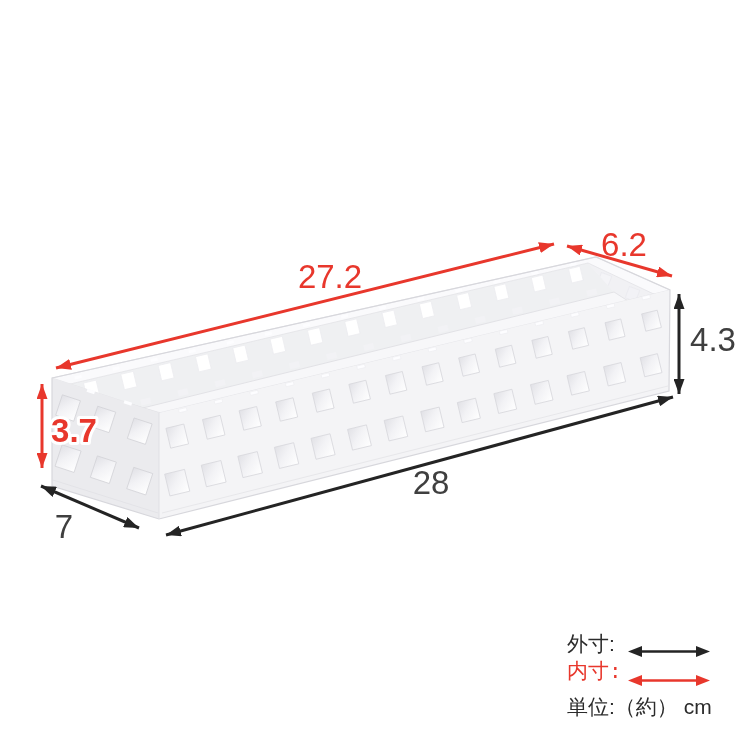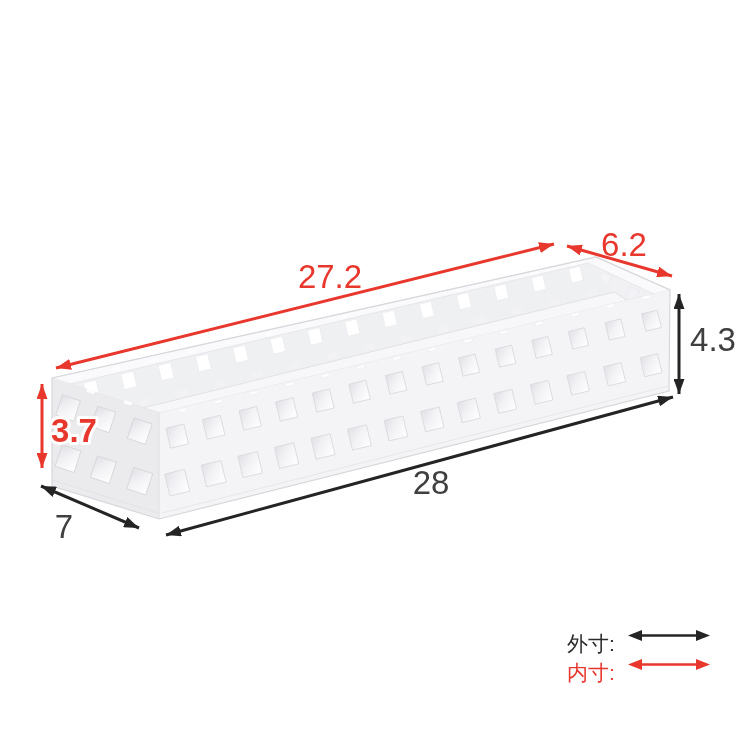--- a/index.html
+++ b/index.html
@@ -22,24 +22,24 @@
 
   
   .dim-num{font-family:"Liberation Sans","DejaVu Sans",sans-serif;
            font-size:33px;fill:var(--c-number);text-anchor:middle;}
   .dim-num.inner{fill:var(--c-inner);}
   .halo{paint-order:stroke;stroke:#ffffff;stroke-width:6px;
         stroke-linejoin:round;font-weight:700;}
 
   
   .legend{position:absolute;left:567px;top:629px;}
-  .lrow{display:flex;align-items:flex-start;height:29px;}
+  .lrow{display:flex;align-items:flex-end;height:29px;}
   .llabel{font-size:21px;line-height:29px;width:60px;color:var(--c-text);
           white-space:nowrap;}
-  .llabel.inner-text{color:var(--c-inner);}
+  .llabel.inner-text{color:var(--c-inner);font-family:Liberation Mono, monospace;}
   .larrow{display:block;}
   .larrow.outer-arrow{color:var(--c-outer);}
   .larrow.inner-arrow{color:var(--c-inner);}
   .lunit{font-size:21px;color:var(--c-text);margin-top:6px;white-space:nowrap;}
 </style>
 </head>
 <body>
 
 <div class="stage">
 
@@ -234,14 +234,15 @@
       </svg>
     </div>
     <div class="lrow">
       <span class="llabel inner-text">内寸:</span>
       <svg class="larrow inner-arrow" width="84" height="13" viewBox="0 0 84 13">
         <line x1="10" y1="6.5" x2="74" y2="6.5" stroke="currentColor" stroke-width="2.4"></line>
         <path d="M1,6.5 L15,1 L15,12 Z" fill="currentColor"></path>
         <path d="M83,6.5 L69,1 L69,12 Z" fill="currentColor"></path>
       </svg>
     </div>
+    <div class="lunit">単位:（約） cm</div>
   </div>
 </div>
 
 </body></html>

